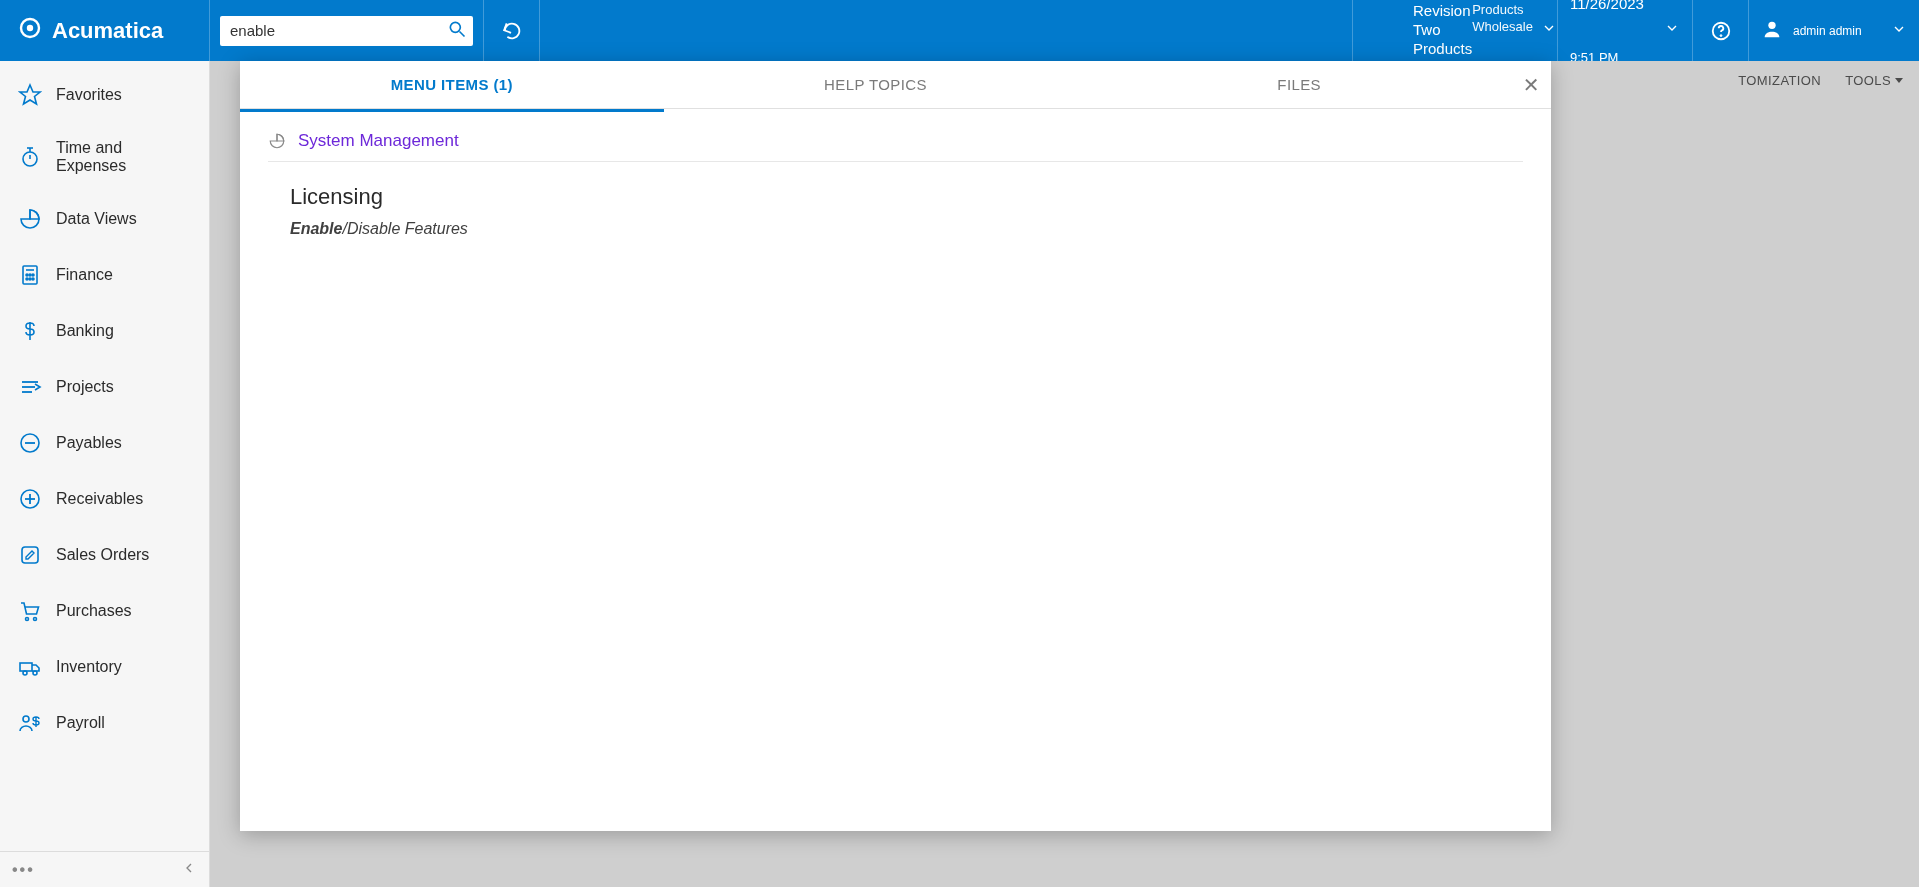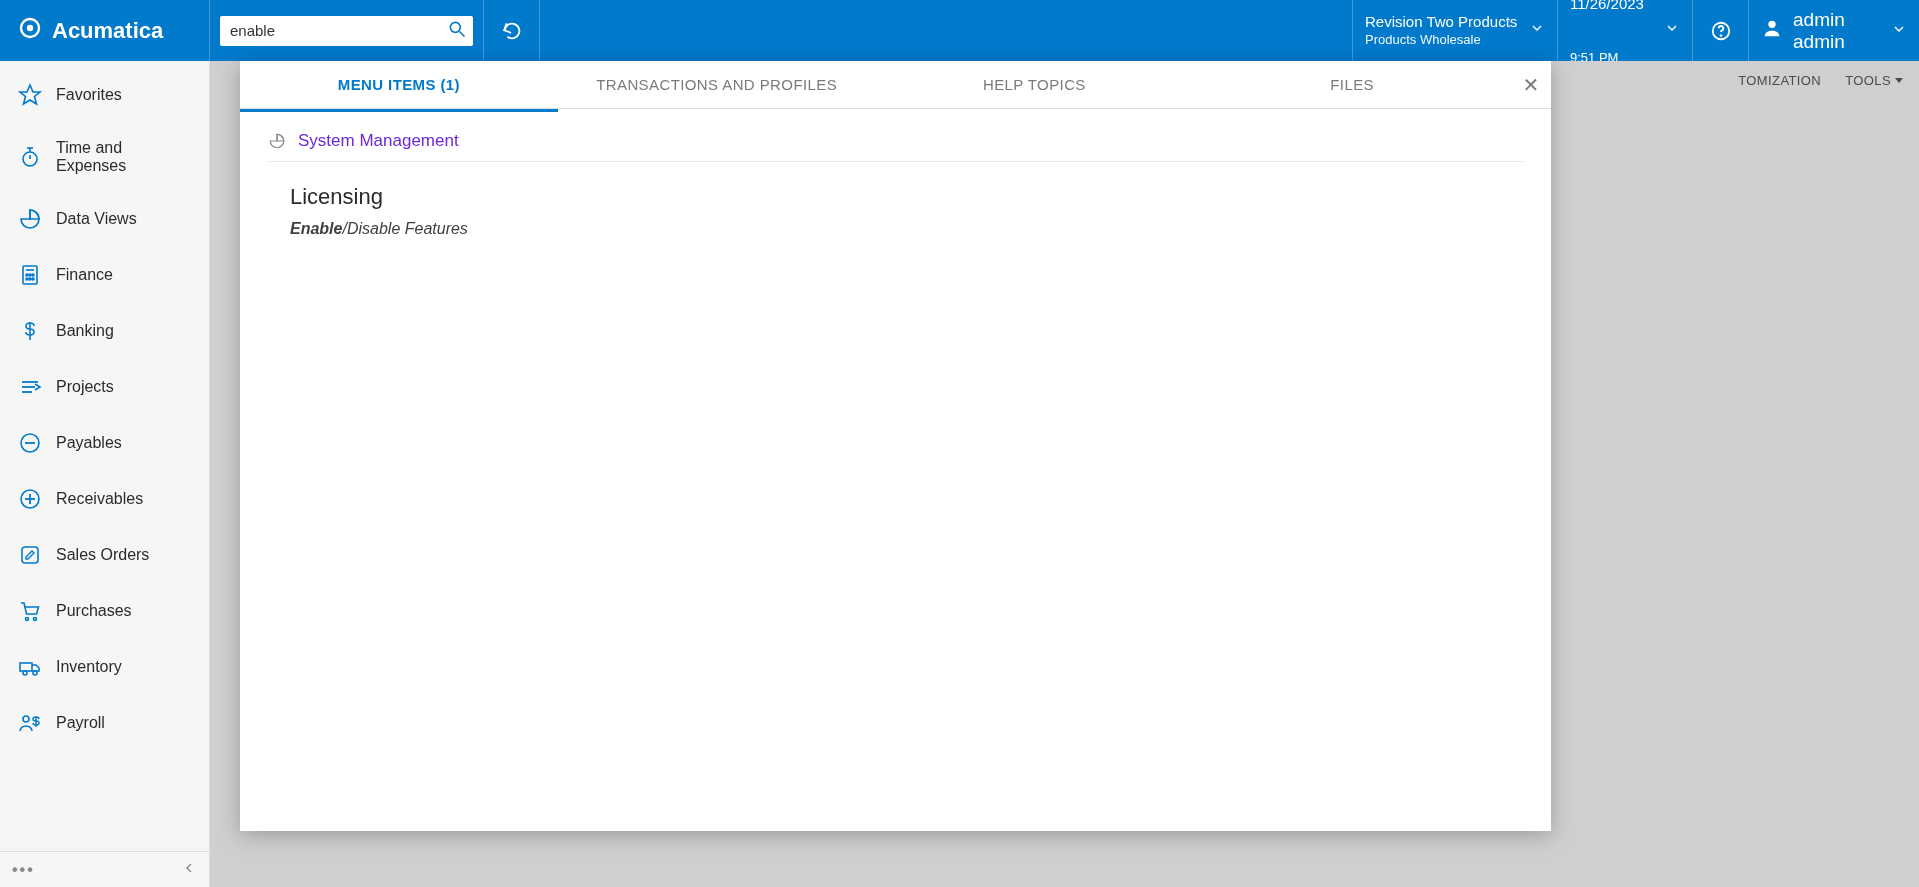--- a/index.html
+++ b/index.html
@@ -39,28 +39,28 @@
     outline: none;
     font-size: 15px;
     color: #333;
     background: transparent;
   }
   .refresh-cell { width: 56px; justify-content: center; }
   .spacer-cell { flex: 1; border-right: 1px solid rgba(255,255,255,0.25); }
   .tenant-cell { width: 205px; font-size: 14px; line-height: 1.25; }
   .tenant-cell .t-line1 { font-size: 15px; }
   .tenant-cell .t-line2 { font-size: 13px; opacity: 0.95; }
-  .tenant-cell .col { display: flex; flex-direction: column; flex:1; }
+  .tenant-cell .col { display: flex; flex-direction: row; flex:1;margin-left:48px; }
   .chev { margin-left: 8px; }
   .dt-cell { width: 135px; font-size: 14px; line-height: 1.3; }
   .dt-cell .d-line1 { font-size: 15px; }
   .dt-cell .d-line2 { font-size: 13px; margin-top: 36px; }
   .dt-cell .col { display:flex; flex-direction:column; flex:1; }
   .help-cell { width: 56px; justify-content: center; }
-  .user-cell { width: 170px; gap: 10px; font-size: 19px; border-right: none; }
+  .user-cell { width: 170px; gap: 10px; font-size: 12px; border-right: none; }
   .icon-btn svg { width: 22px; height: 22px; stroke: #fff; fill: none; }
 
   
   .body-row { flex: 1; display: flex; min-height: 0; }
 
   .sidebar {
     width: 210px;
     background: #f6f6f6;
     border-right: 1px solid #dcdcdc;
     display: flex;
@@ -408,21 +408,20 @@
       <span class="ta-item">TOMIZATION</span>
       <span class="ta-item">
         <span>TOOLS</span>
         <span class="tri-down"></span>
       </span>
     </div>
 
     <div class="panel">
       <div class="tabs">
         <div class="tab active">MENU ITEMS  (1)</div>
-        <div class="tab">TRANSACTIONS AND PROFILES</div>
         <div class="tab">HELP TOPICS</div>
         <div class="tab">FILES</div>
         <div class="close-x">✕</div>
       </div>
       <div class="results">
         <div class="category-row">
           <span class="cat-icon"><svg>
                 <use href="#i-pie"></use>
               </svg></span>
           <span>System Management</span>

